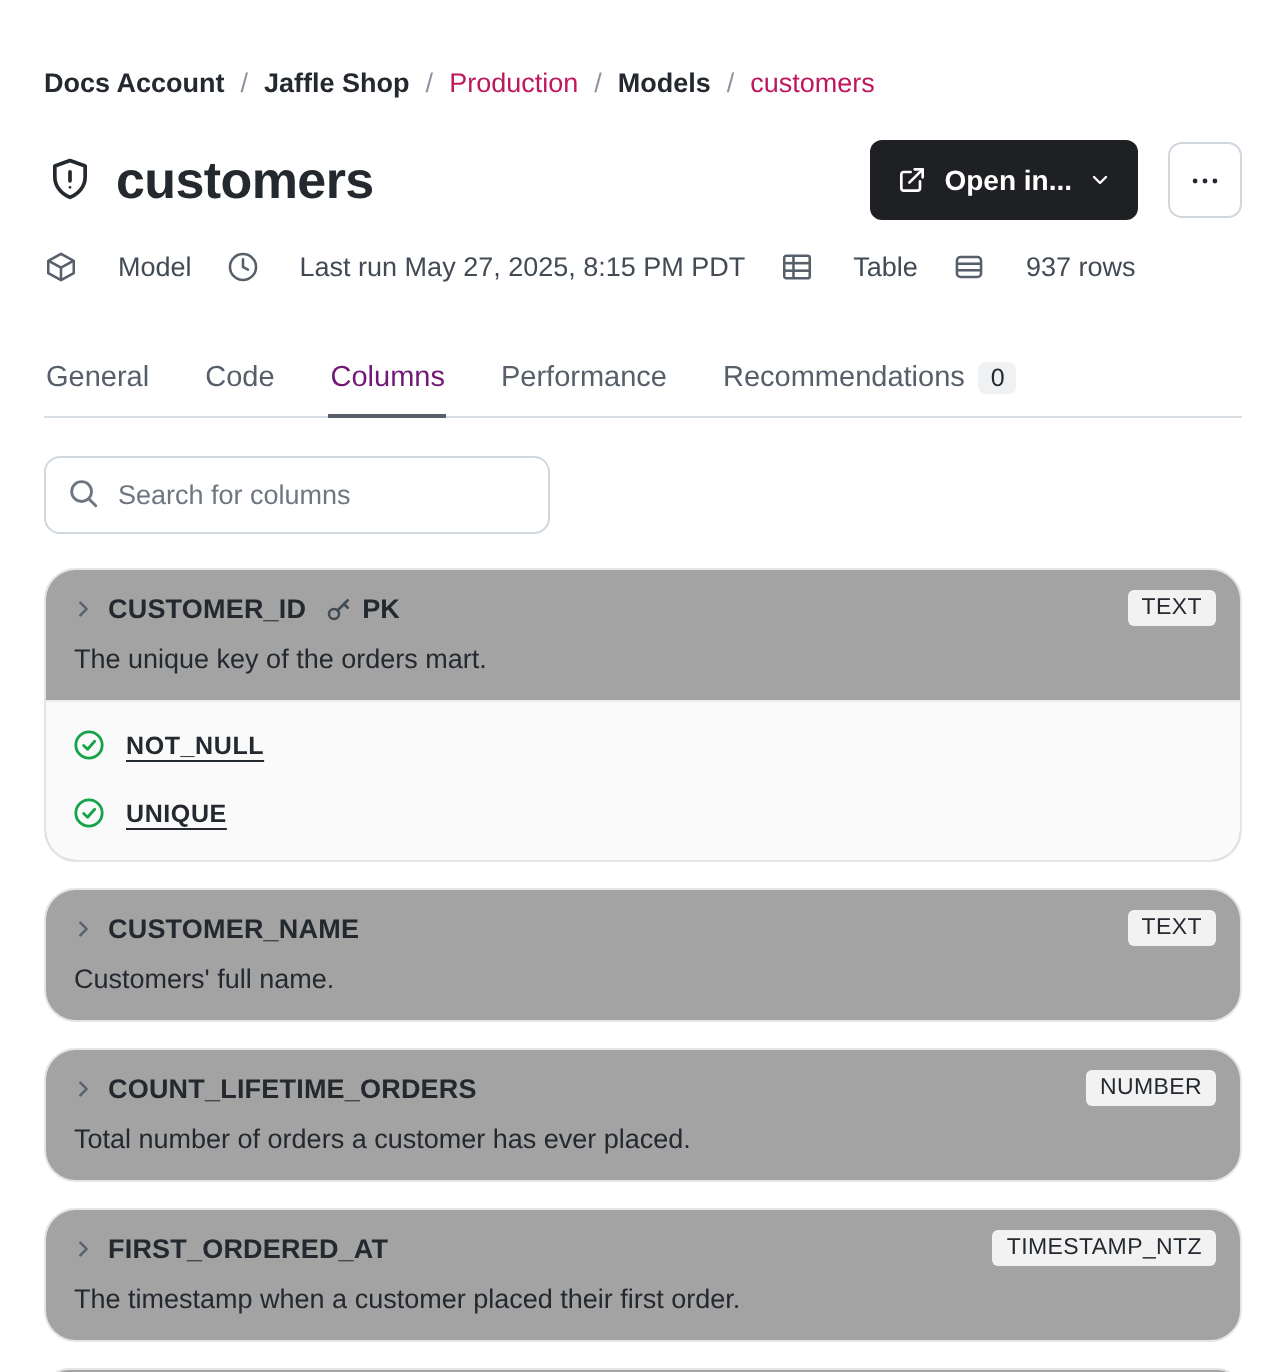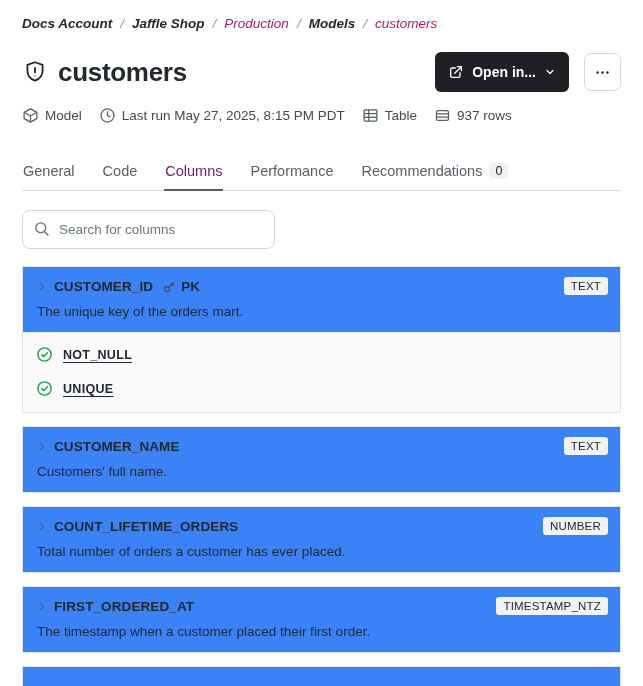--- a/index.html
+++ b/index.html
@@ -6,21 +6,21 @@
   html,body { background:#fff; }
   body {
     width:643px; height:686px;
     font-family:"Liberation Sans", sans-serif;
     color:#24292f;
     overflow:hidden;
   }
   .page { padding:0 22px; }
 
   
-  .breadcrumb { margin-top:16px; display:flex; align-items:flex-start; gap:8px; font-size:13.5px;font-style:italic; }
+  .breadcrumb { margin-top:34px; display:flex; align-items:flex-start; gap:8px; font-size:13.5px; }
   .crumb { color:#be185d; cursor:pointer; }
   .crumb.em { color:#24292f; font-weight:700; }
   .crumb-sep { color:#8c959f; font-weight:400; }
 
   
   .header-row { margin-top:21px; display:flex; align-items:center; }
   .title-icon { width:26px; height:26px; display:flex; align-items:center; }
   .page-title { font-size:26px; font-weight:700; margin-left:10px; letter-spacing:-0.3px; }
   .header-actions { margin-left:auto; display:flex; align-items:center; gap:15px; }
   .btn-dark {
@@ -30,21 +30,21 @@
     font-family:"Liberation Sans", sans-serif; font-size:14px; font-weight:700;
   }
   .btn-more {
     width:37px; height:38px; background:#fff;
     border:1px solid #d0d7de; border-radius:7px; cursor:pointer;
     display:flex; align-items:center; justify-content:center;
   }
 
   
   .meta-row { margin-top:15px; display:flex; align-items:center; gap:17px; }
-  .meta-item { display:flex; align-items:center; gap:6px; font-size:13.5px; color:#424a53; }
+  .meta-item { display:flex; align-items:center; gap:20px; font-size:13.5px; color:#424a53; }
   .meta-item svg { flex:none; }
 
   
   .tabs { margin-top:35px; display:flex; gap:26px; border-bottom:1px solid #d8dee4; }
   .tab { font-size:14.5px; color:#57606a; padding:4px 1px 10px; cursor:pointer;
          border-bottom:2px solid transparent; margin-bottom:-1px; display:flex; align-items:center; gap:7px; }
   .tab.active { color:#701a75; border-bottom-color:#57606a; }
   .tab-badge { background:#eff1f3; color:#24292f; font-size:12.5px; padding:1px 6px; border-radius:4px; }
 
   
@@ -52,21 +52,21 @@
   .search-input {
     width:100%; height:39px; border:1px solid #d0d7de; border-radius:8px;
     padding:0 12px 0 36px; font-family:"Liberation Sans", sans-serif;
     font-size:13.5px; color:#000000; outline:none; background:#fff;
   }
   .search-input::placeholder { color:#6e7781; }
   .search-icon { position:absolute; left:11px; top:10px; }
 
   
   .cards { margin-top:17px; display:flex; flex-direction:column; gap:13px; }
-  .card { border:1px solid #e4e5e7; border-radius:0; overflow:hidden; background:#3b82f6; }
+  .card { border:1px solid #e4e5e7; border-radius:16px; overflow:hidden; background:#a3a3a3; }
   .card-main { padding:10px 12px 13px 13px; }
   .col-head { display:flex; align-items:center; gap:7px; }
   .chev { color:#57606a; display:flex; align-items:center; cursor:pointer; }
   .col-name { font-size:13.5px; font-weight:700; letter-spacing:0.1px; }
   .pk-wrap { display:flex; align-items:center; gap:4px; margin-left:2px; }
   .pk-label { font-size:13.5px; font-weight:700; }
   .type-badge {
     margin-left:auto; background:#f2f2f2; color:#24292f;
     font-size:11.5px; font-weight:400; padding:3px 7px; border-radius:3px; letter-spacing:0.2px;
   }

